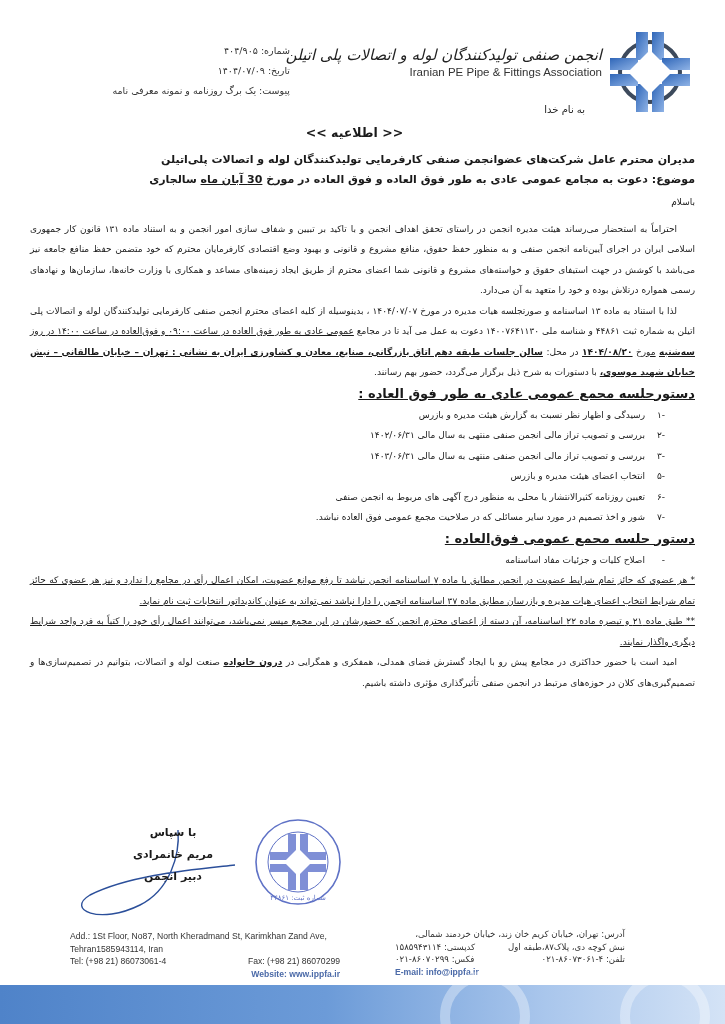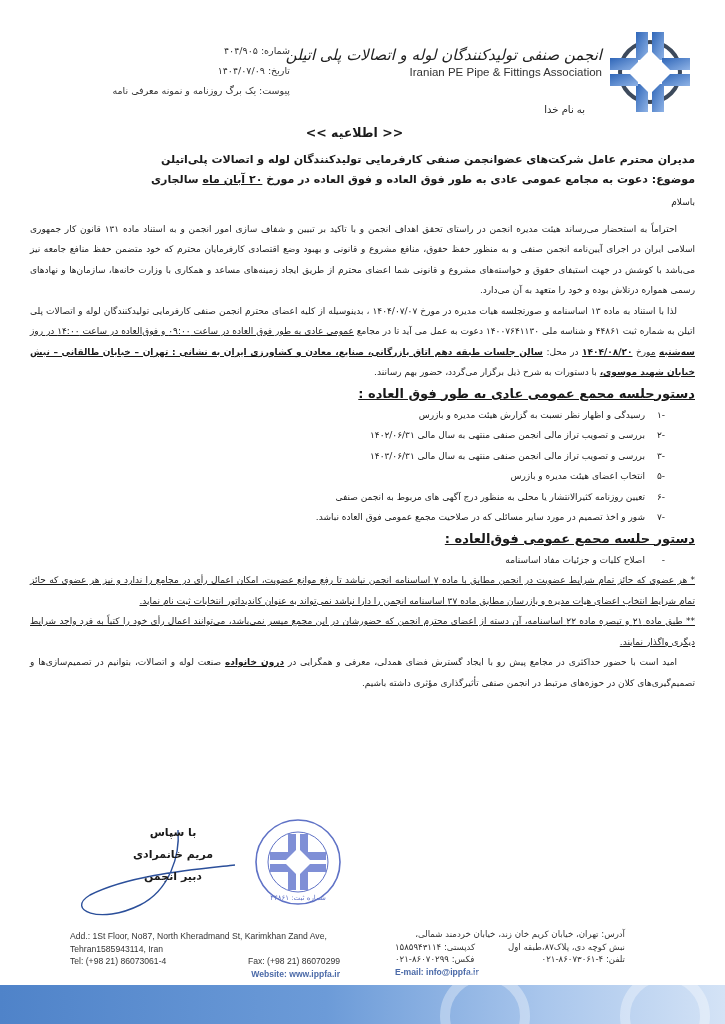--- a/index.html
+++ b/index.html
@@ -72,21 +72,21 @@
     <polygon points="44,20 66,42 44,64 22,42" fill="#ffffff"></polygon>
   </svg>
 
   <div class="basmala">به نام خدا</div>
   <div class="announce">&lt;&lt; اطلاعیه &gt;&gt;</div>
 
   <div class="body">
     <div class="h-addr">مدیران محترم عامل شرکت‌های عضوانجمن صنفی کارفرمایی تولیدکنندگان لوله و اتصالات پلی‌اتیلن</div>
     <div class="h-subj">
       <span>موضوع: دعوت به مجامع عمومی عادی به طور فوق العاده و فوق العاده در مورخ</span>
-      <span class="u">۲۰ آبان ماه</span>
+      <span class="u">30 آبان ماه</span>
       <span>سالجاری</span>
     </div>
     <div class="salam">باسلام</div>
 
     <p class="p">احتراماً به استحضار می‌رساند هیئت مدیره انجمن در راستای تحقق اهداف انجمن و با تاکید بر تبیین و شفاف سازی امور انجمن و به استناد ماده ۱۳۱ قانون کار جمهوری اسلامی ایران در اجرای آیین‌نامه انجمن صنفی و به منظور حفظ حقوق، منافع مشروع و قانونی و بهبود وضع اقتصادی کارفرمایان محترم که خود متضمن حفظ منافع جامعه نیز می‌باشد با کوشش در جهت استیفای حقوق و خواسته‌های مشروع و قانونی شما اعضای محترم از طریق ایجاد زمینه‌های مساعد و همکاری با وزارت خانه‌ها، سازمان‌ها و نهادهای رسمی همواره درتلاش بوده و خود را متعهد به آن می‌دارد.</p>
 
     <p class="p">
       <span>لذا با استناد به ماده ۱۳ اساسنامه و صورتجلسه هیات مدیره در مورخ ۱۴۰۴/۰۷/۰۷ ، بدینوسیله از کلیه اعضای محترم انجمن صنفی کارفرمایی تولیدکنندگان لوله و اتصالات پلی اتیلن به شماره ثبت ۴۴۸۶۱ و شناسه ملی ۱۴۰۰۷۶۴۱۱۳۰ دعوت به عمل می آید تا در مجامع</span>
       <span class="u">عمومی عادی به طور فوق العاده در ساعت ۰۹:۰۰ و فوق‌العاده در ساعت ۱۴:۰۰ در روز</span>
       <span class="u b">سه‌شنبه</span>
@@ -109,21 +109,21 @@
 
     <p class="sec-h">دستور جلسه مجمع عمومی فوق‌العاده :</p>
     <ol class="agenda">
       <li><span class="num">-</span><span>اصلاح کلیات و جزئیات مفاد اساسنامه</span></li>
     </ol>
 
     <p class="note u">* هر عضوی که حائز تمام شرایط عضویت در انجمن مطابق با ماده ۷ اساسنامه انجمن نباشد تا رفع موانع عضویت، امکان اعمال رأی در مجامع را ندارد و نیز هر عضوی که حائز تمام شرایط انتخاب اعضای هیات مدیره و بازرسان مطابق ماده ۳۷ اساسنامه انجمن را دارا نباشد نمی‌تواند به عنوان کاندیداتور انتخابات ثبت نام نماید.</p>
     <p class="note u">** طبق ماده ۲۱ و تبصره ماده ۲۲ اساسنامه، آن دسته از اعضای محترم انجمن که حضورشان در این مجمع میسر نمی‌باشد، می‌توانند اعمال رأی خود را کتباً به فرد واجد شرایط دیگری واگذار نمایند.</p>
 
     <p class="p">
-      <span>امید است با حضور حداکثری در مجامع پیش رو با ایجاد گسترش فضای همدلی، معرفی و همگرایی در</span>
+      <span>امید است با حضور حداکثری در مجامع پیش رو با ایجاد گسترش فضای همدلی، همفکری و همگرایی در</span>
       <span class="b u">درون خانواده</span>
       <span>صنعت لوله و اتصالات، بتوانیم در تصمیم‌سازی‌ها و تصمیم‌گیری‌های کلان در حوزه‌های مرتبط در انجمن صنفی تأثیرگذاری مؤثری داشته باشیم.</span>
     </p>
   </div>
 
   <svg class="signature-curve" viewBox="0 0 170 95">
     <path d="M165,40 C120,45 60,50 20,70 C-5,85 30,100 70,80 C100,65 110,30 108,5" fill="none" stroke="#2b4f9a" stroke-width="1.4"></path>
   </svg>
 
   <div class="sig">

